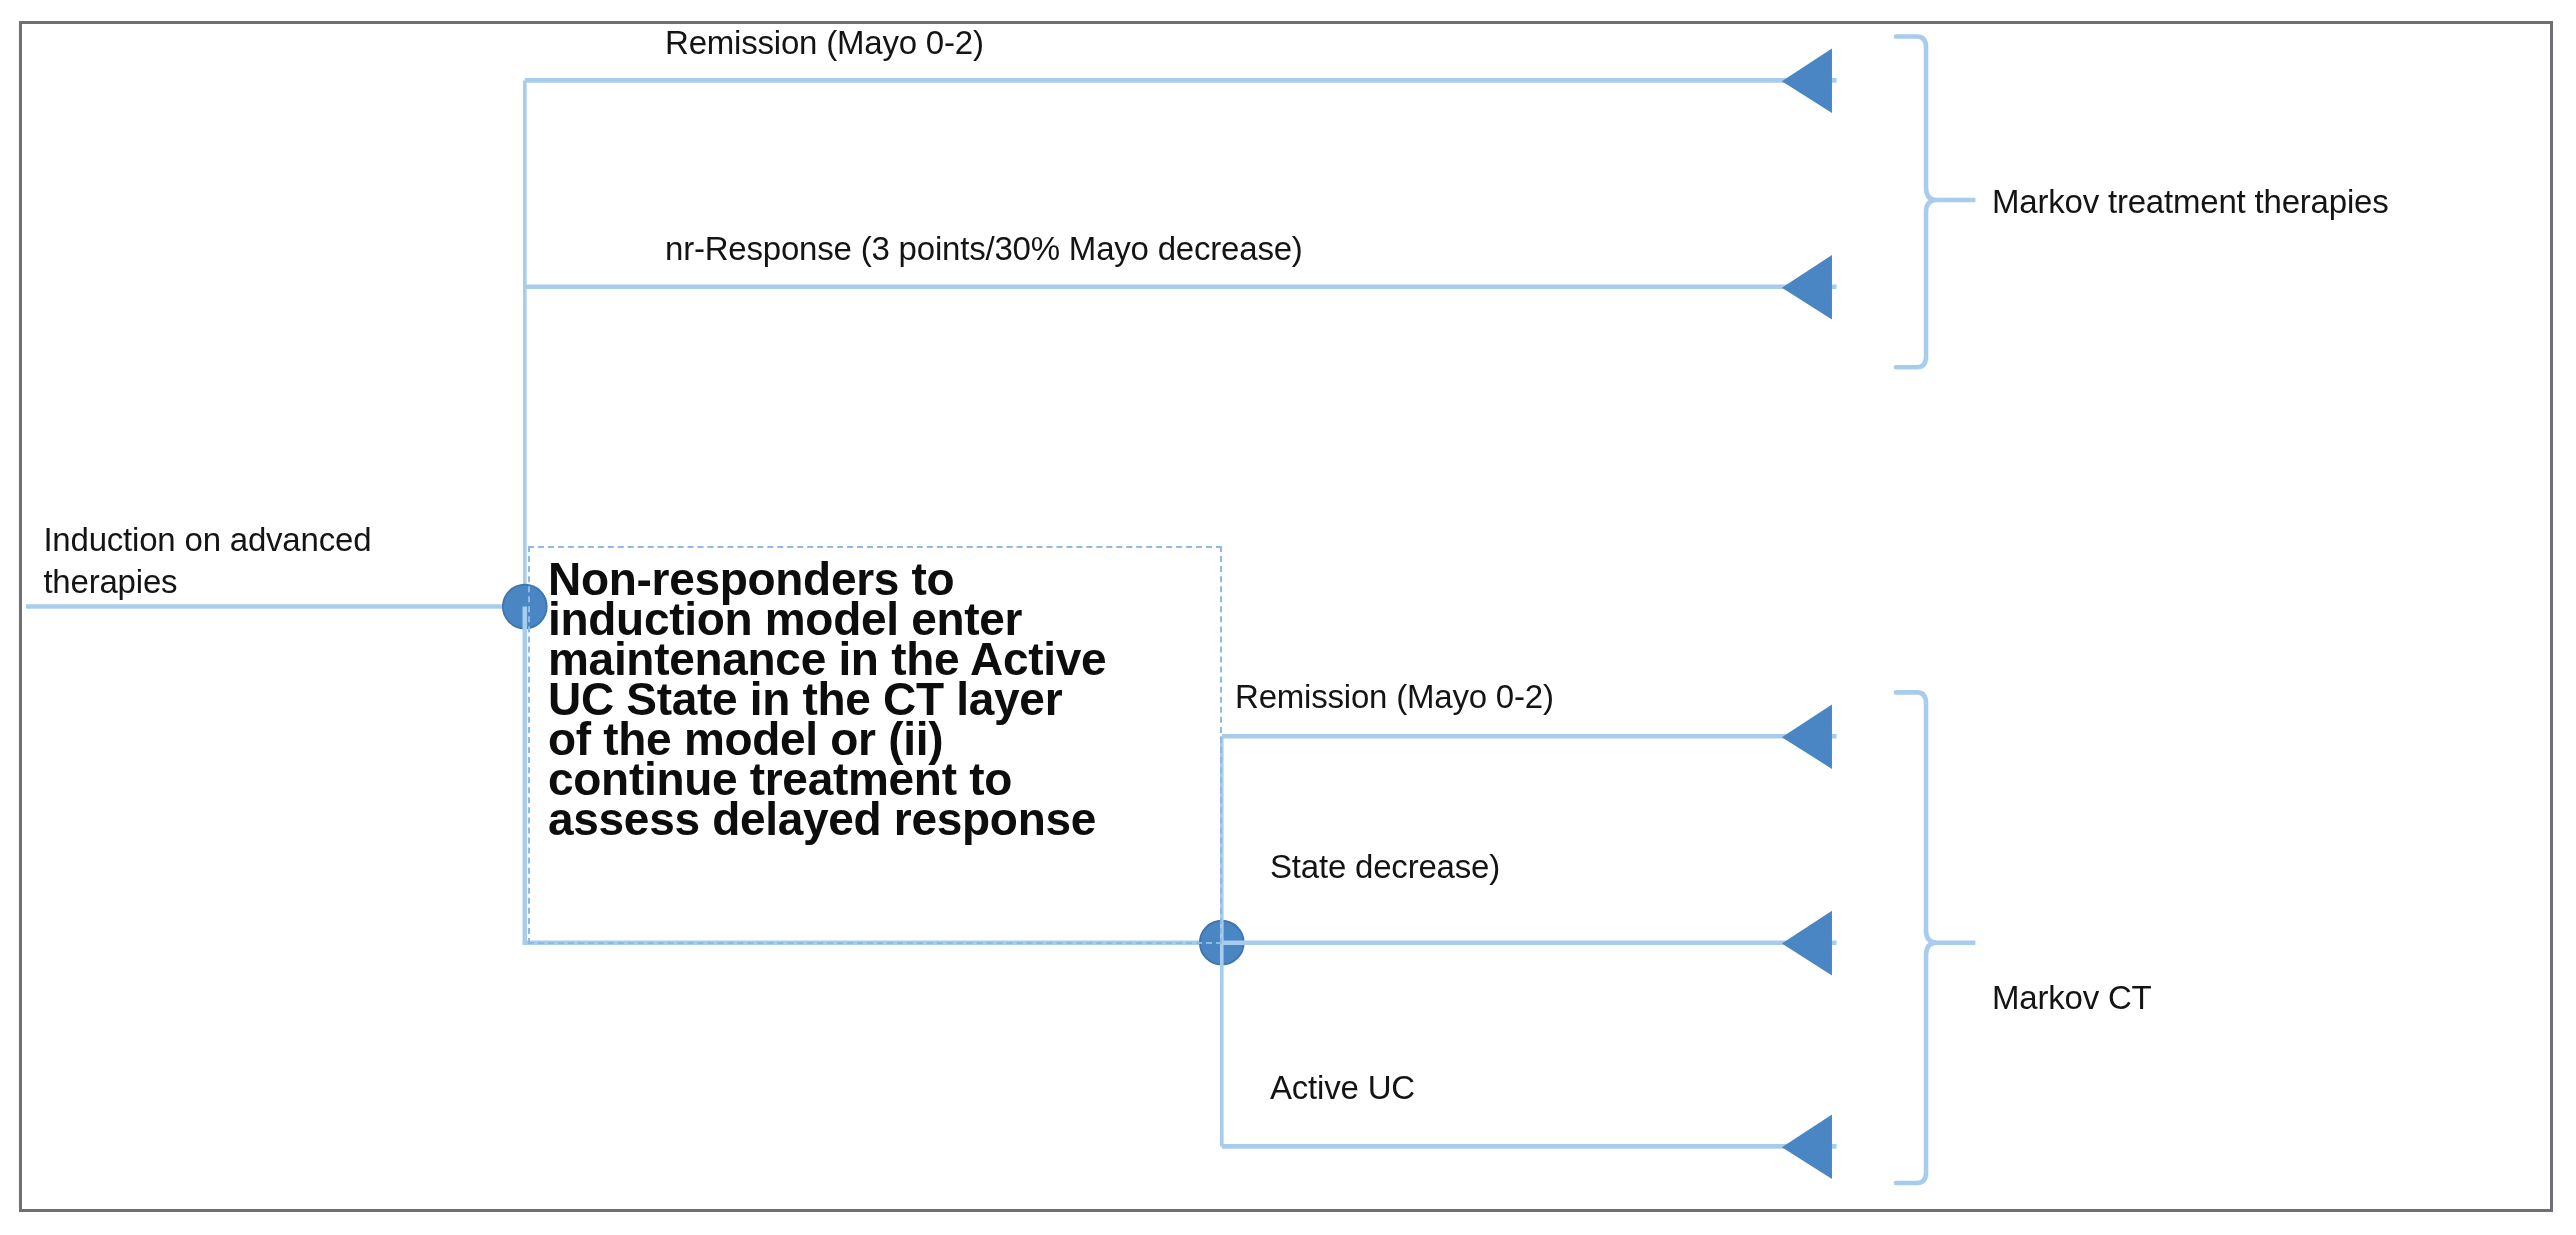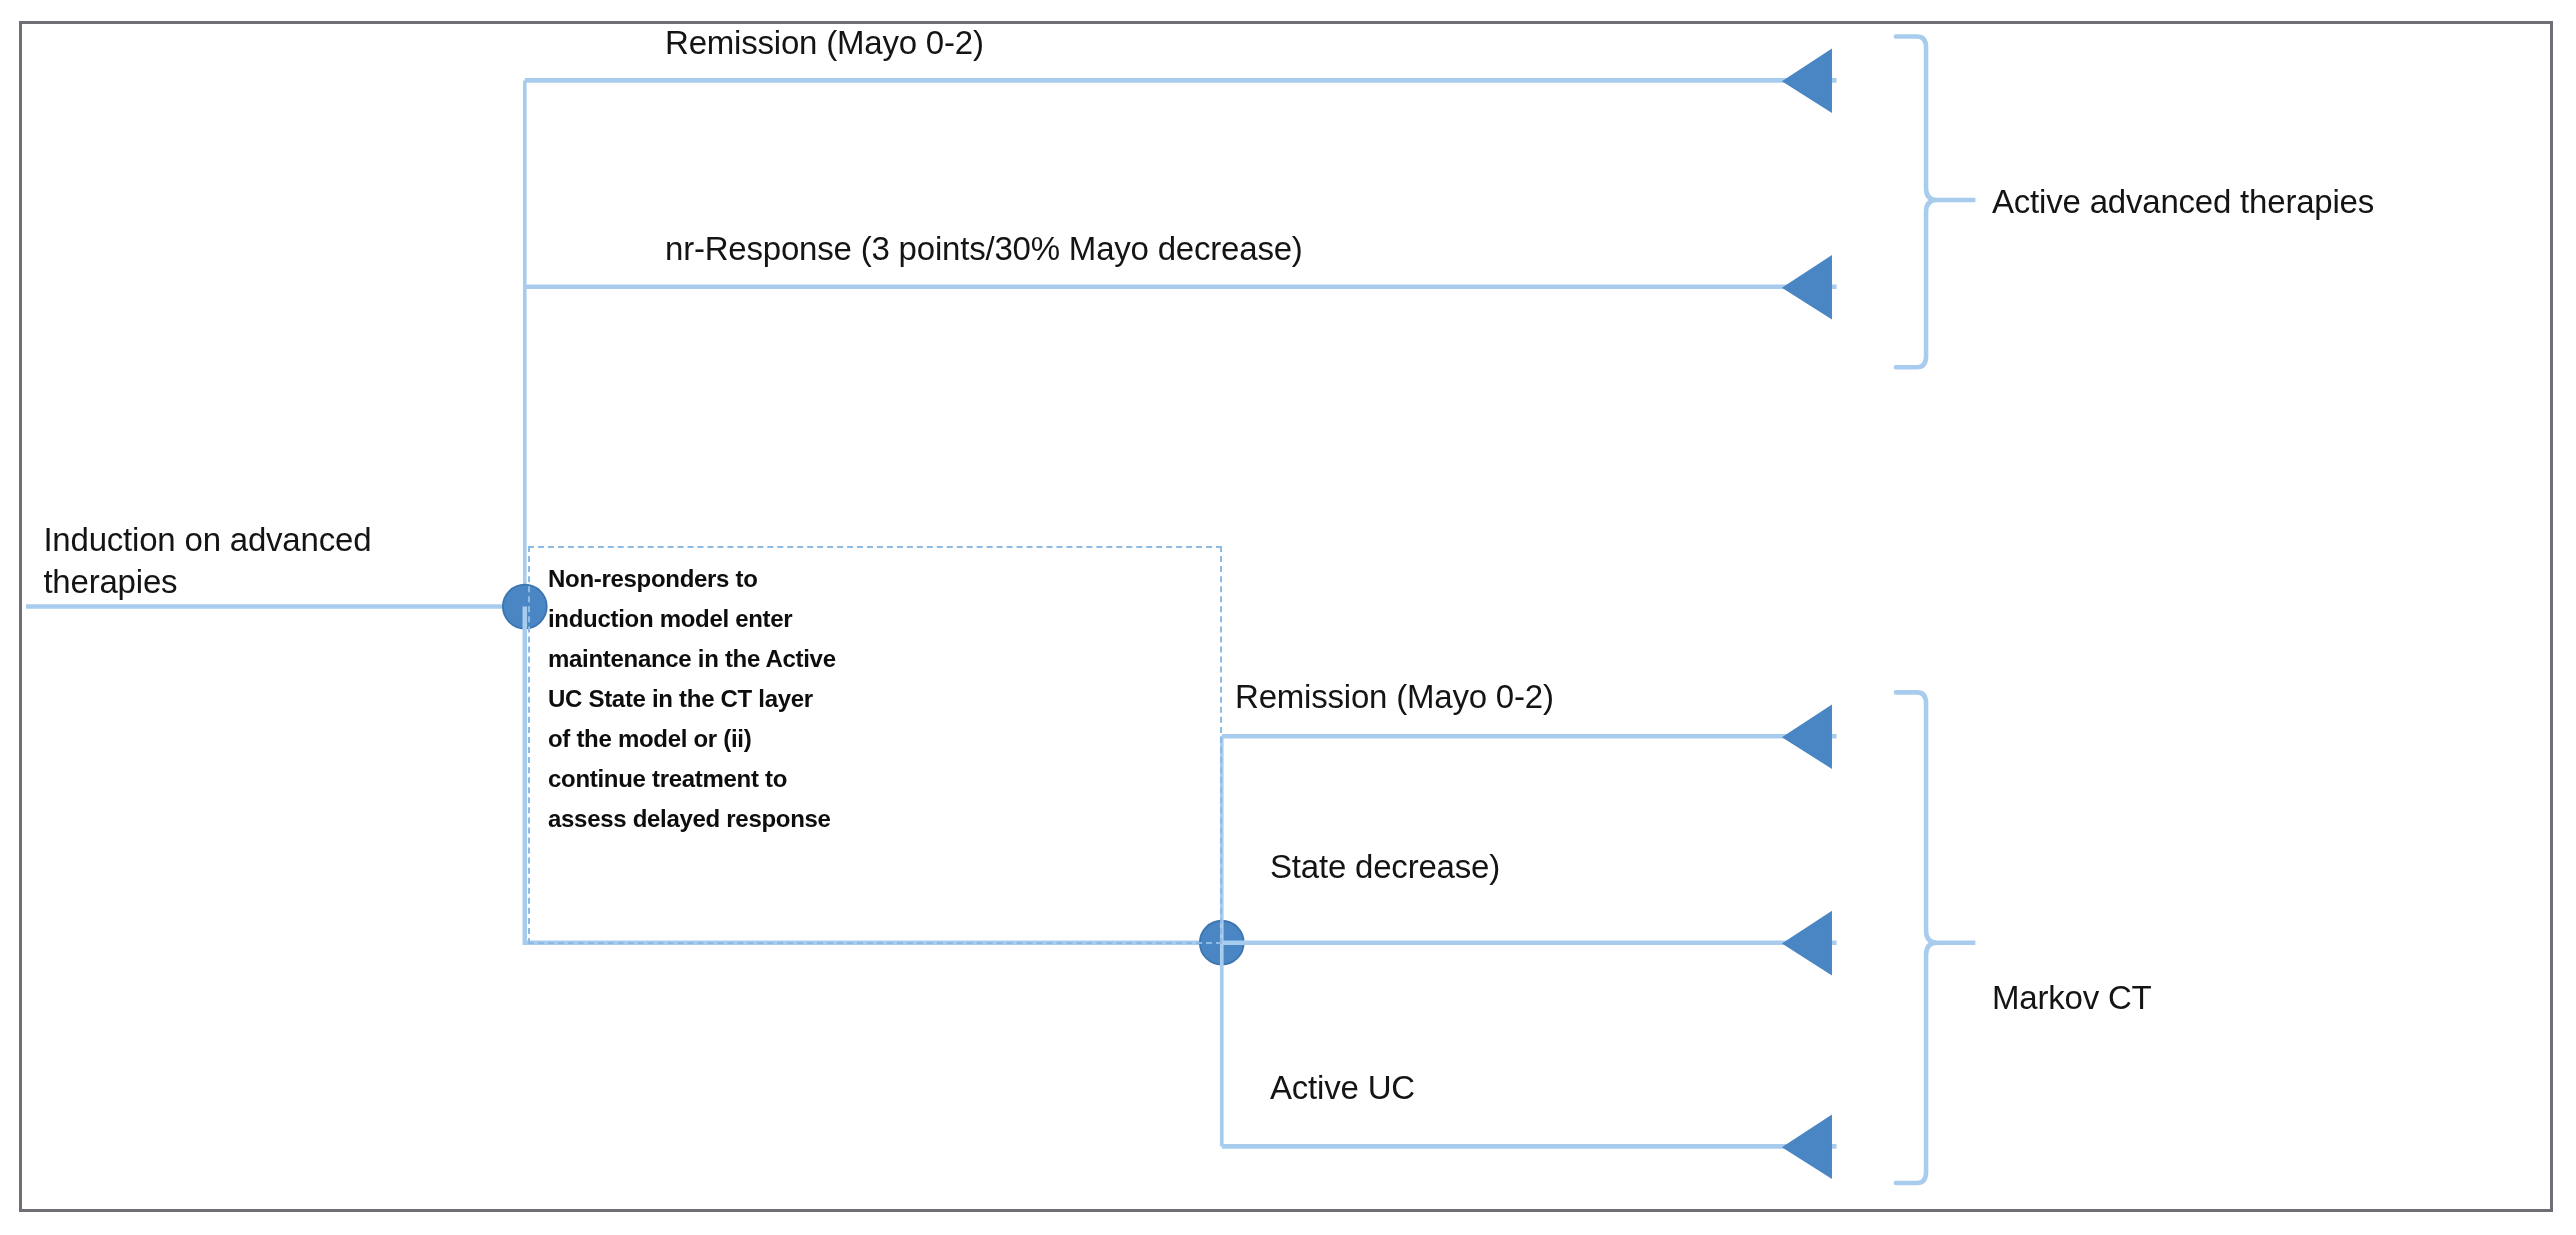--- a/index.html
+++ b/index.html
@@ -49,21 +49,21 @@
   .note-box {
     position: absolute;
     box-sizing: border-box;
     border: 2.7px dashed #8ebbe4;
     background: transparent;
   }
   .note-text {
     position: absolute;
     color: #0d0d0d;
     font-family: "Liberation Sans", sans-serif;
-    font-size: 24px;
+    font-size: 46px;
     line-height: 40px;
     font-weight: bold;
     letter-spacing: -0.3px;
   }
 </style>
 </head>
 <body>
 
 <div id="page">
 
@@ -122,21 +122,21 @@
 
   <div class="lbl lbl-wrap" style="left:27.4px; top:519px; width:366px;margin-left:16px;">
     <span>Induction on advanced</span><br>
     <span>therapies</span>
   </div>
 
   <div class="lbl" style="left:665px; top:22px;">Remission (Mayo 0-2)</div>
 
   <div class="lbl" style="left:665px; top:228px;">nr-Response (3 points/30% Mayo decrease)</div>
 
-  <div class="lbl" style="left:1992px; top:181px;">Active advanced therapies</div>
+  <div class="lbl" style="left:1992px; top:181px;">Markov treatment therapies</div>
 
   <div class="lbl" style="left:1235px; top:676px;">Remission (Mayo 0-2)</div>
 
   <div class="lbl lbl-wrap" style="left:1270px; top:804px; width:512px;">
     <br>
     <span>State decrease)</span>
   </div>
 
   <div class="lbl" style="left:1270px; top:1067px;">Active UC</div>
 

